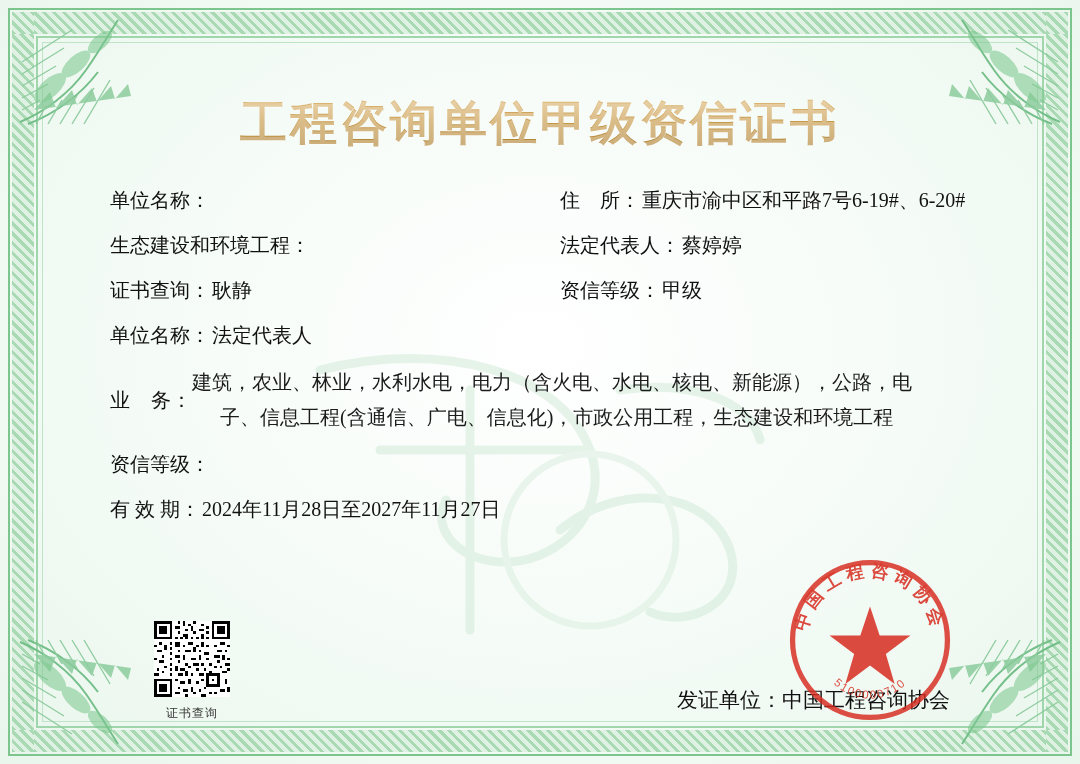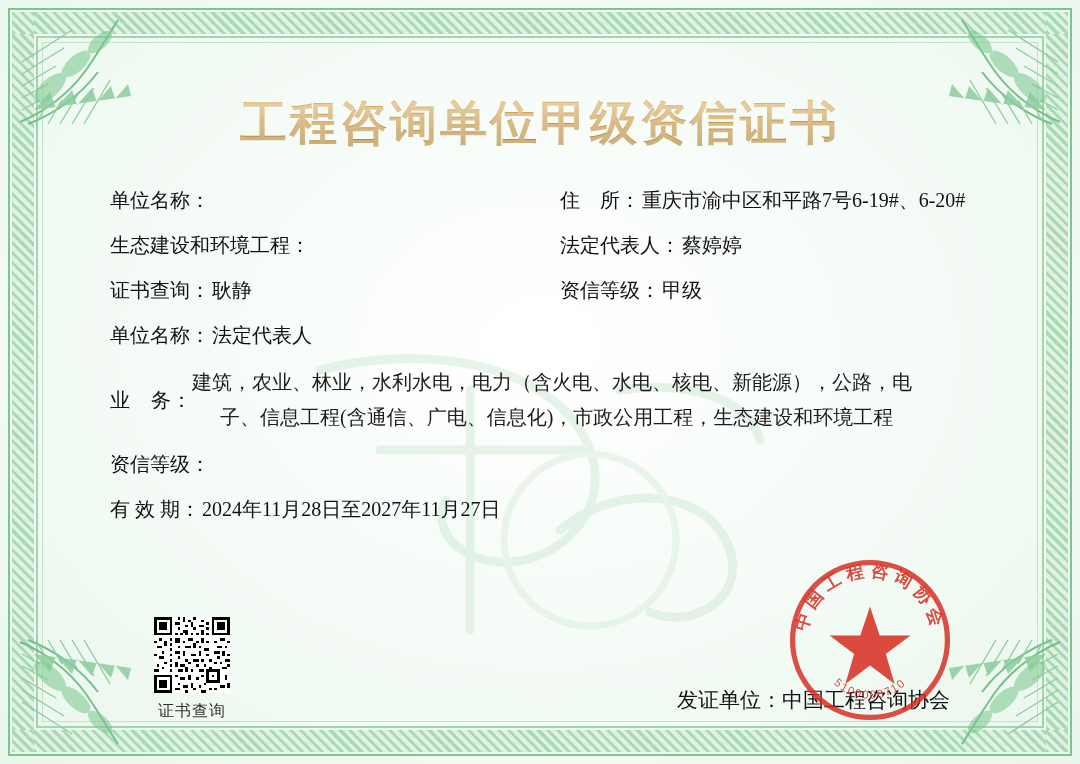--- a/index.html
+++ b/index.html
@@ -166,21 +166,21 @@
     text-align: center;
   }
   .qr {
     width: 76px;
     height: 76px;
     background-color: #fff;
     image-rendering: pixelated;
   }
   .qr-caption {
     margin-top: 4px;
-    font-size: 16px;
+    font-size: 12px;
     color: #333;
     letter-spacing: 1px;
   }
 
   
   .issuer {
     position: absolute;
     right: 130px;
     bottom: 50px;
     font-size: 21px;

